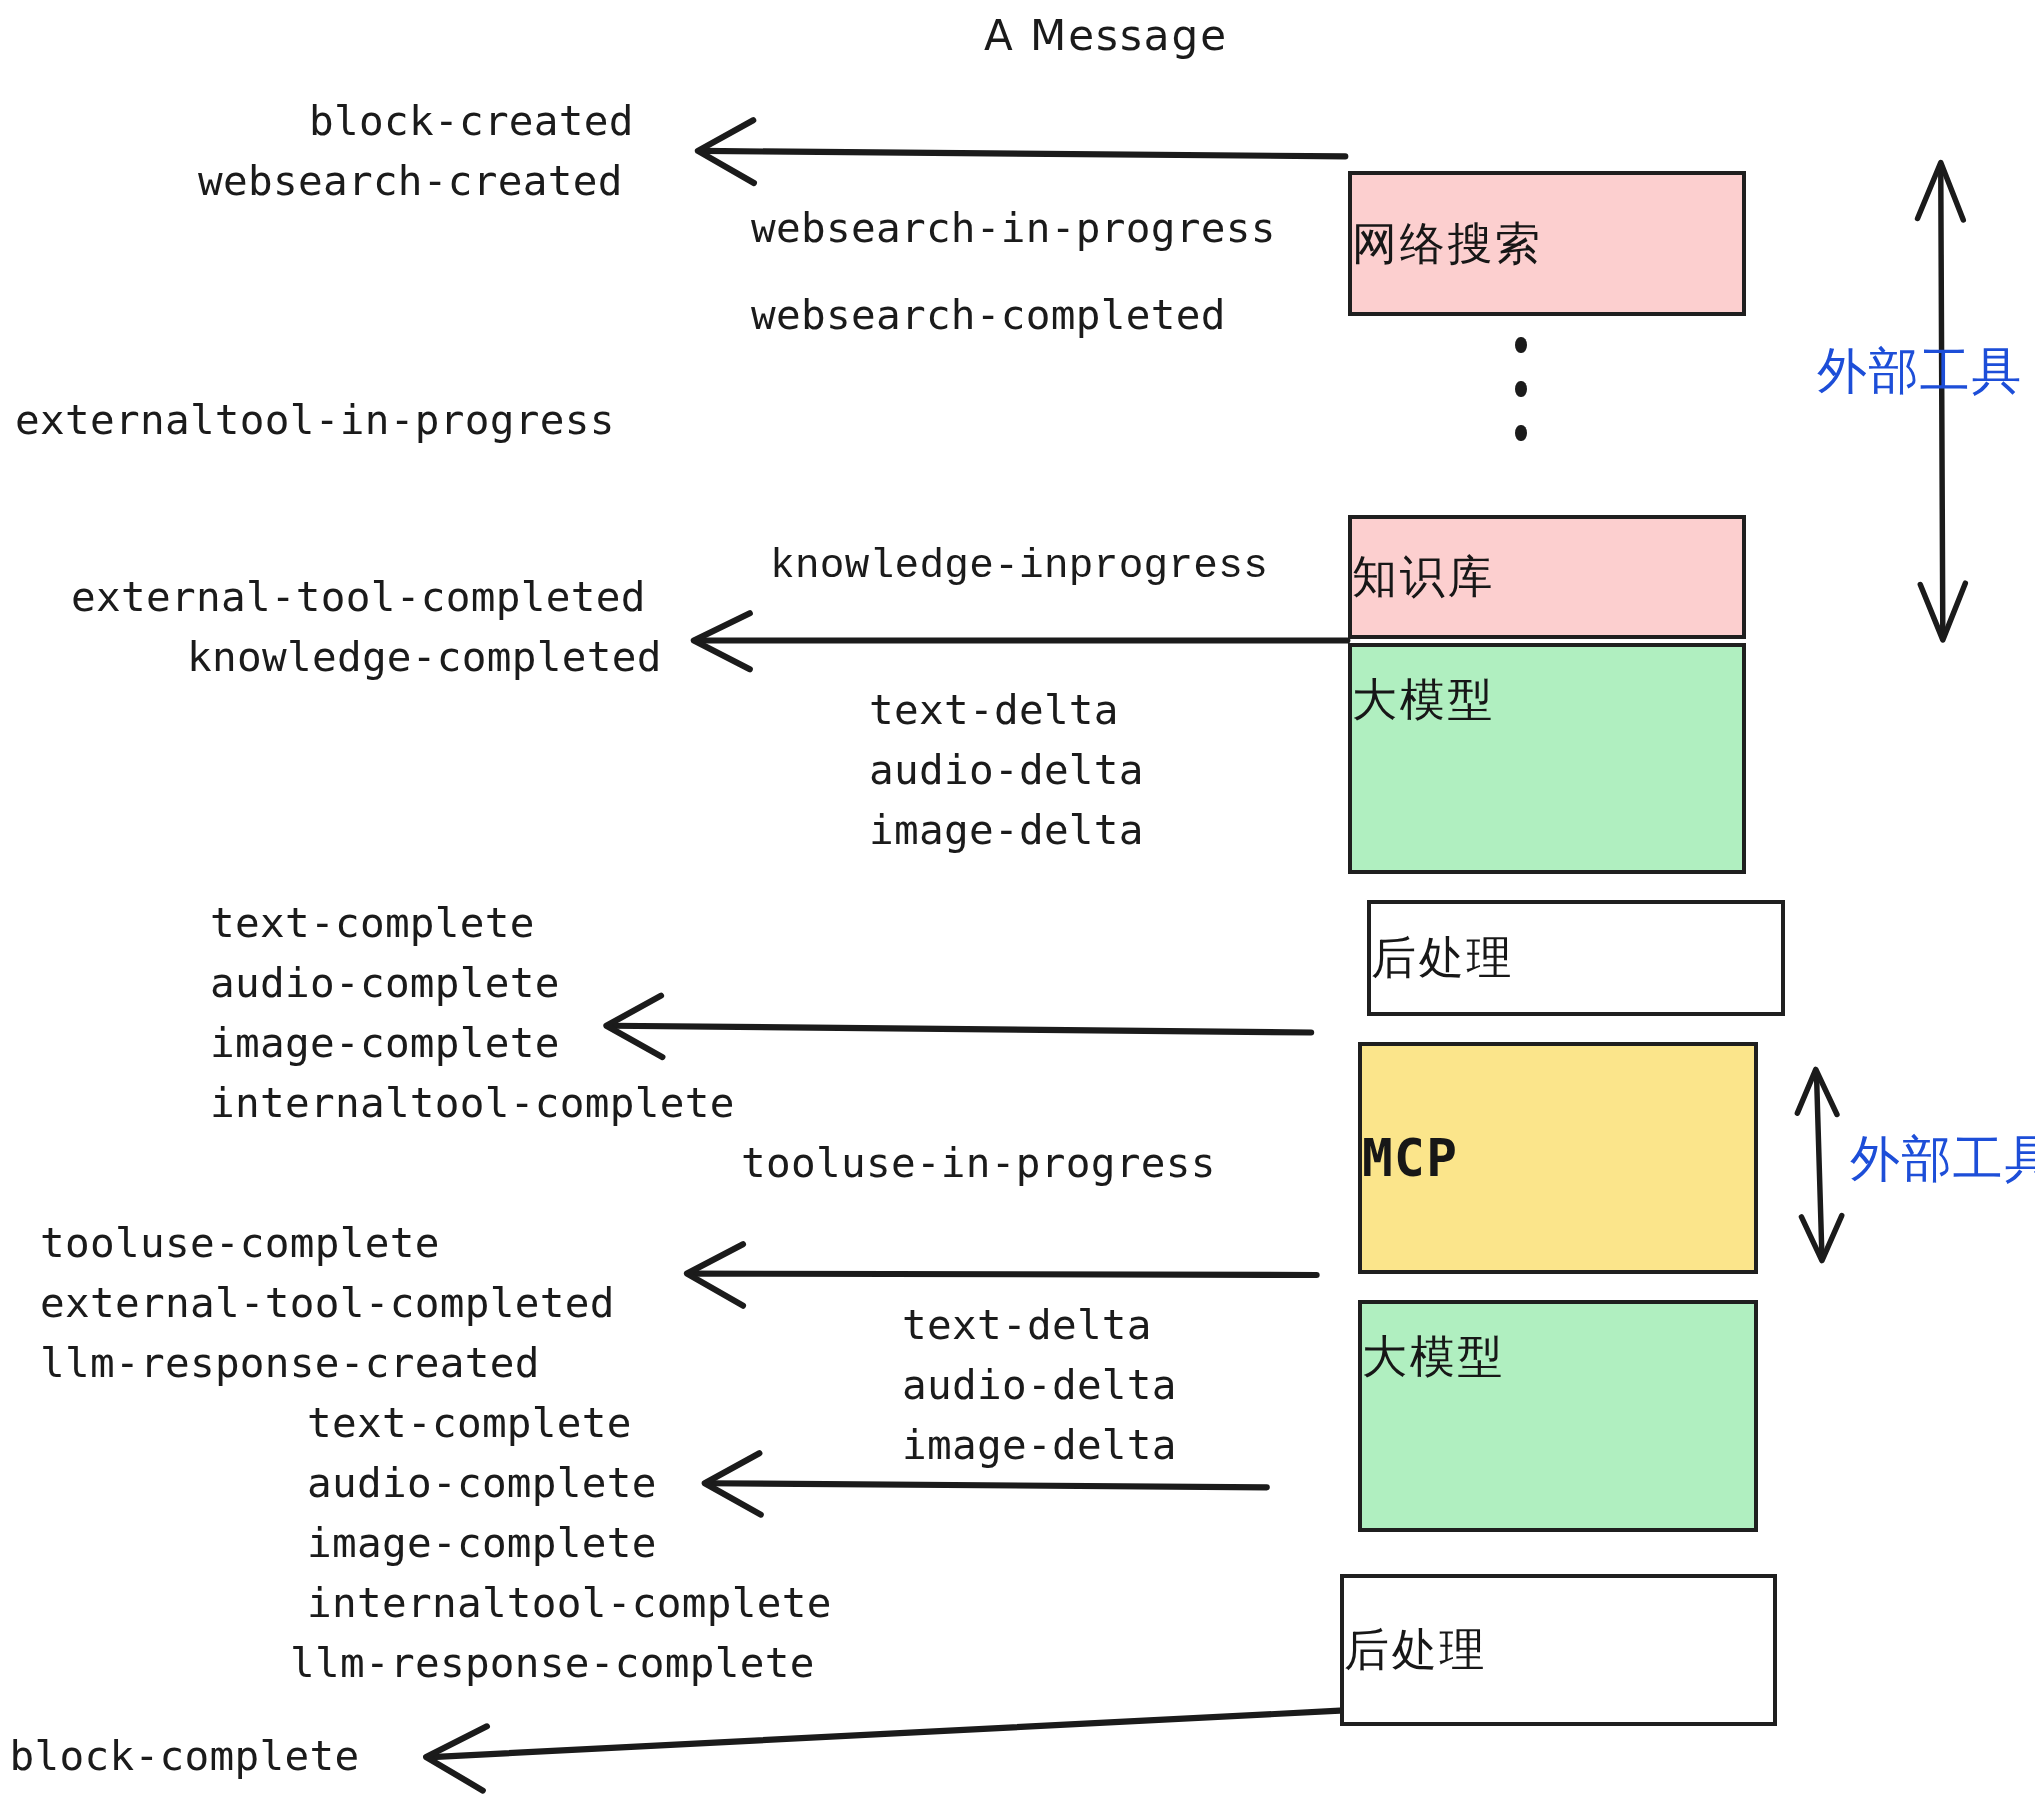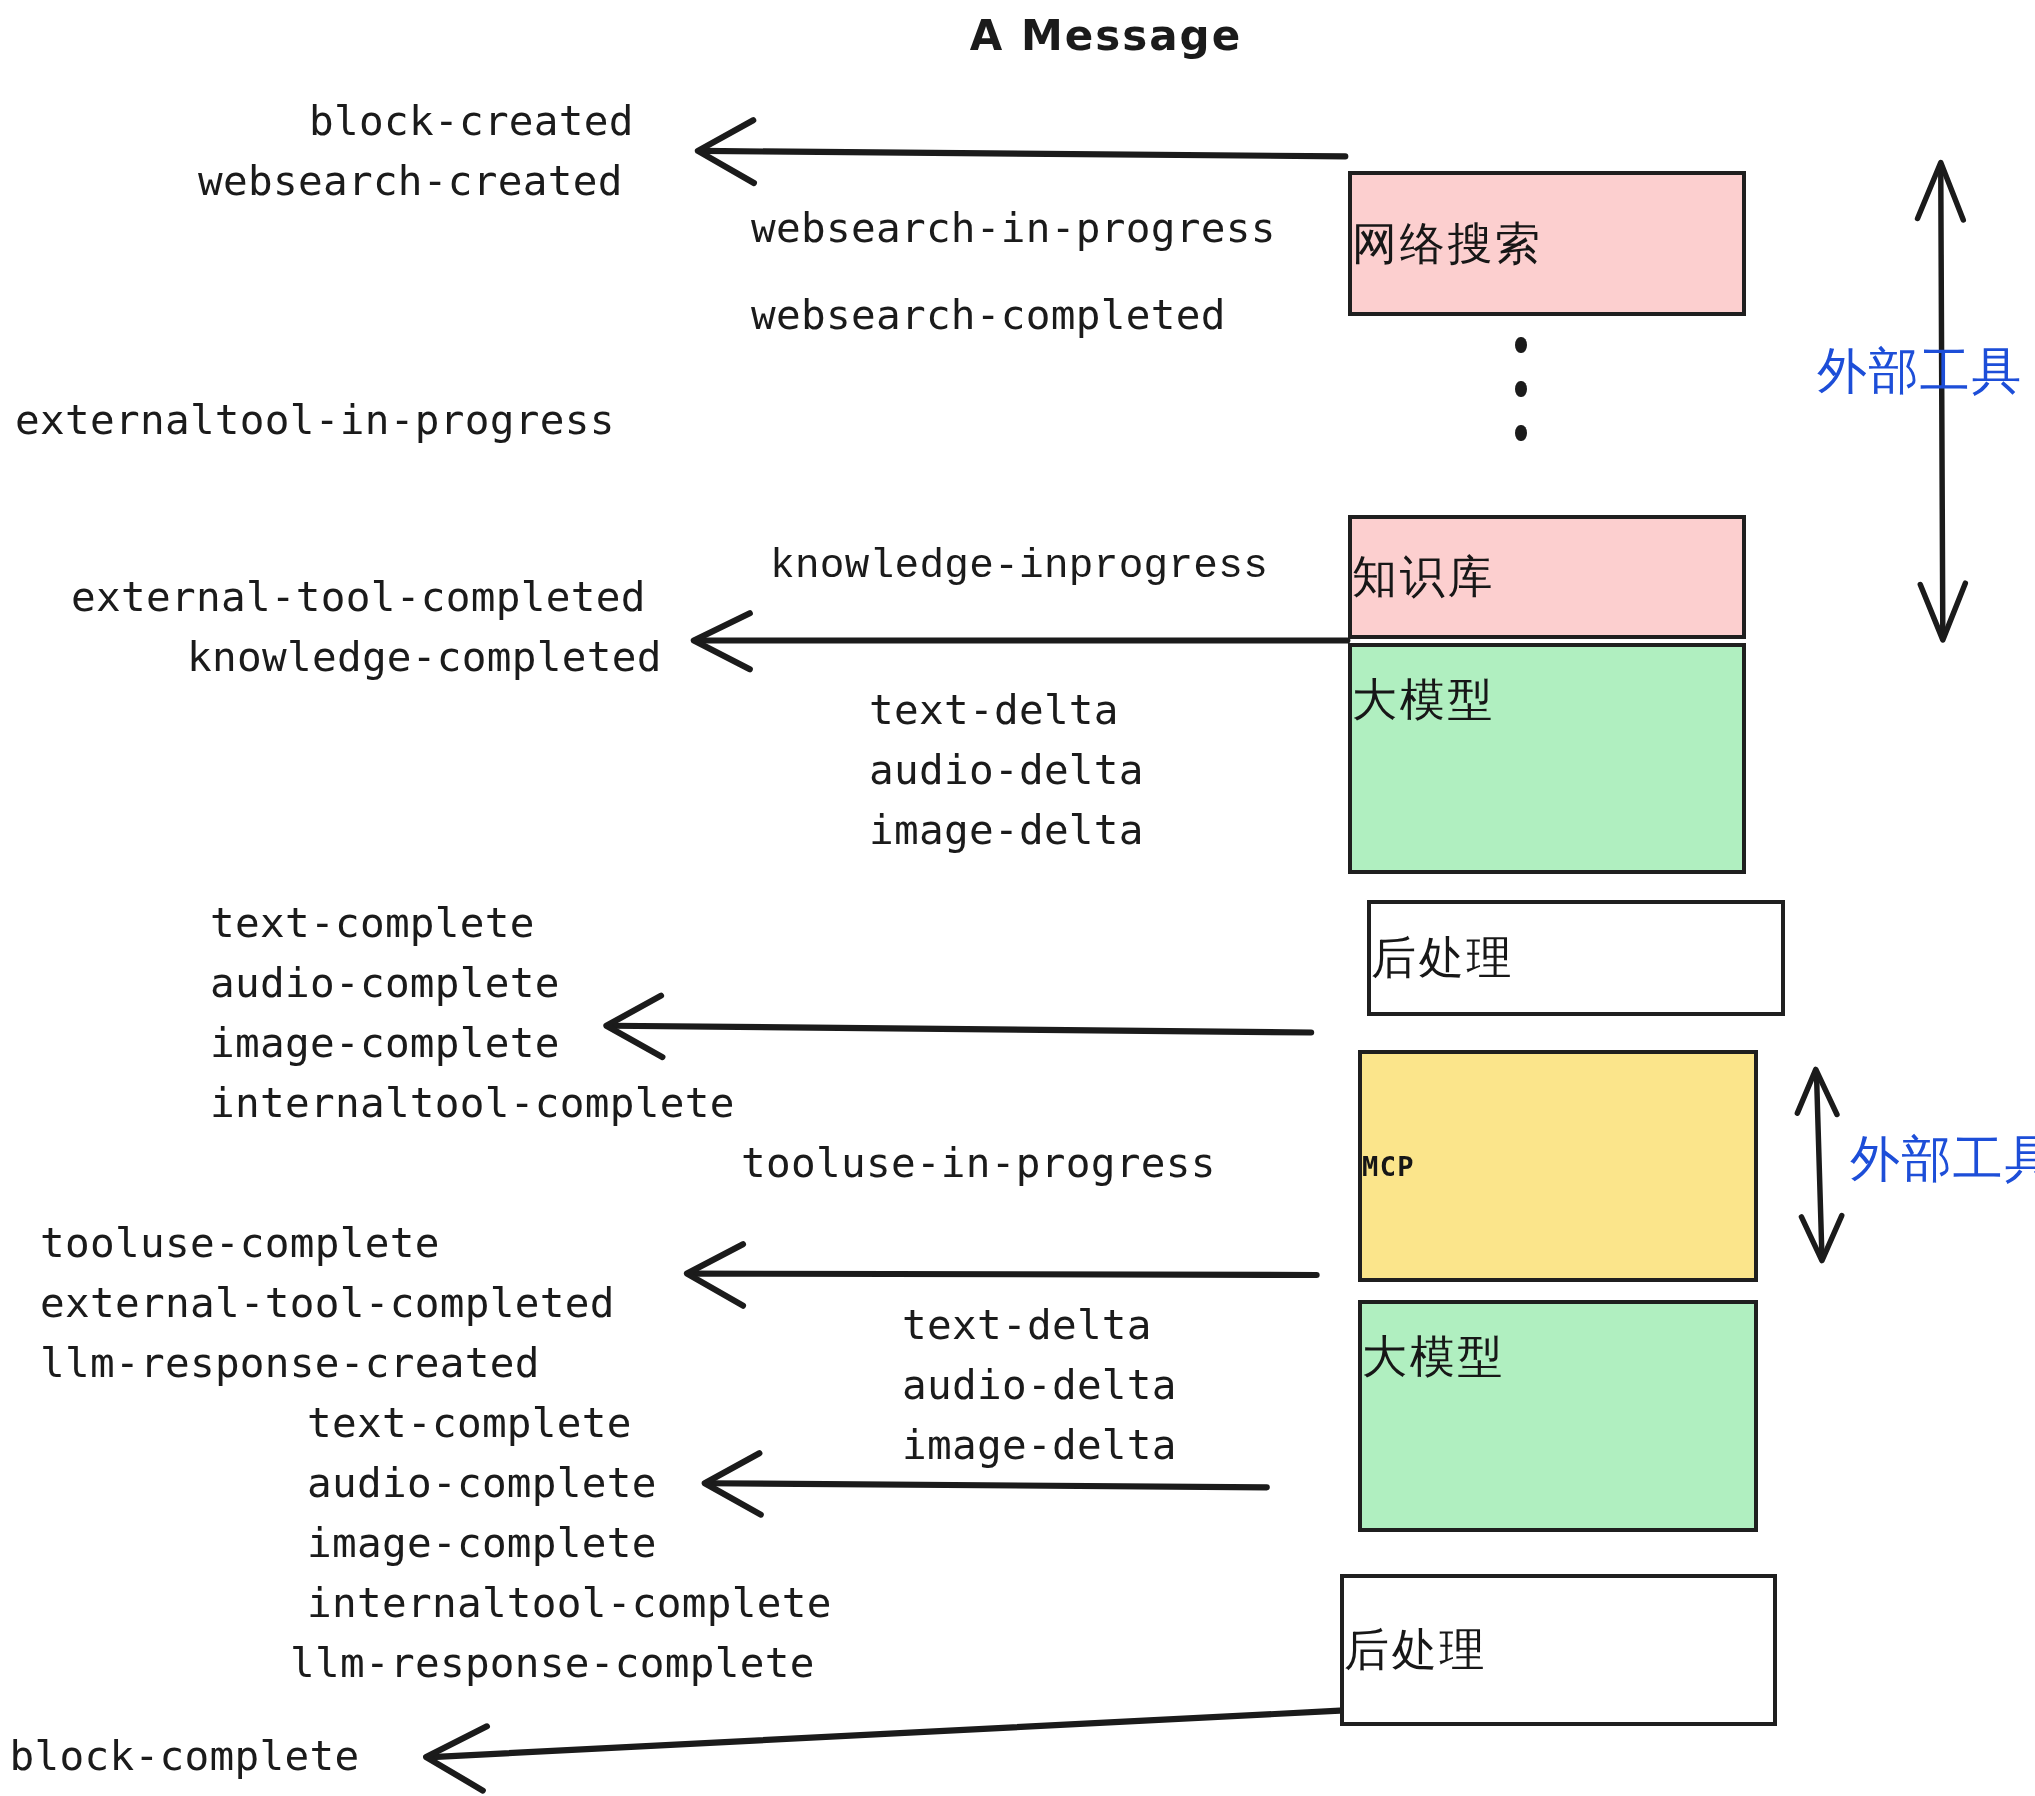--- a/index.html
+++ b/index.html
@@ -45,21 +45,21 @@
     display: flex;
     font-family: "DejaVu Sans", "Liberation Sans", sans-serif;
     font-size: 45px;
     letter-spacing: 2.7px;
     color: #171717;
   }
   .node .node-label { pointer-events: none; }
   .node.align-top   { align-items: flex-start; padding-top: 23px; }
   .node.align-mid   { align-items: center; }
   .node.mono-label  { font-family: "DejaVu Sans Mono", "Liberation Mono", monospace;
-                      font-size: 27px; font-weight: bold; letter-spacing: 1.4px; margin-top: 8px; }
+                      font-size: 51px; font-weight: bold; letter-spacing: 1.4px; }
 
   
   #ellipsis-dots {
     position: absolute;
     display: flex;
     flex-direction: column;
     align-items: center;
     justify-content: space-between;
   }
   #ellipsis-dots span {
@@ -88,21 +88,21 @@
     letter-spacing: 1.4px;
     color: #1d4ed8;
     white-space: nowrap;
   }
 </style>
 </head>
 <body>
 
 <div id="stage">
 
-  <div class="lbl center" id="diagram-title" style="left:1106px; top:15px;font-weight:bold;">A Message</div>
+  <div class="lbl center" id="diagram-title" style="left:1106px; top:15px;">A Message</div>
 
   <svg id="arrows" viewBox="0 0 2980 2630">
 
     <g>
       <path d="M1970 229 L1028 221" stroke-width="9" stroke-linecap="round"></path>
       <path d="M1103 176 L1022 221 L1104 268" stroke-width="9" stroke-linecap="round" stroke-linejoin="round"></path>
     </g>
 
     <g>
       <path d="M1973 938 L1022 938" stroke-width="9" stroke-linecap="round"></path>

